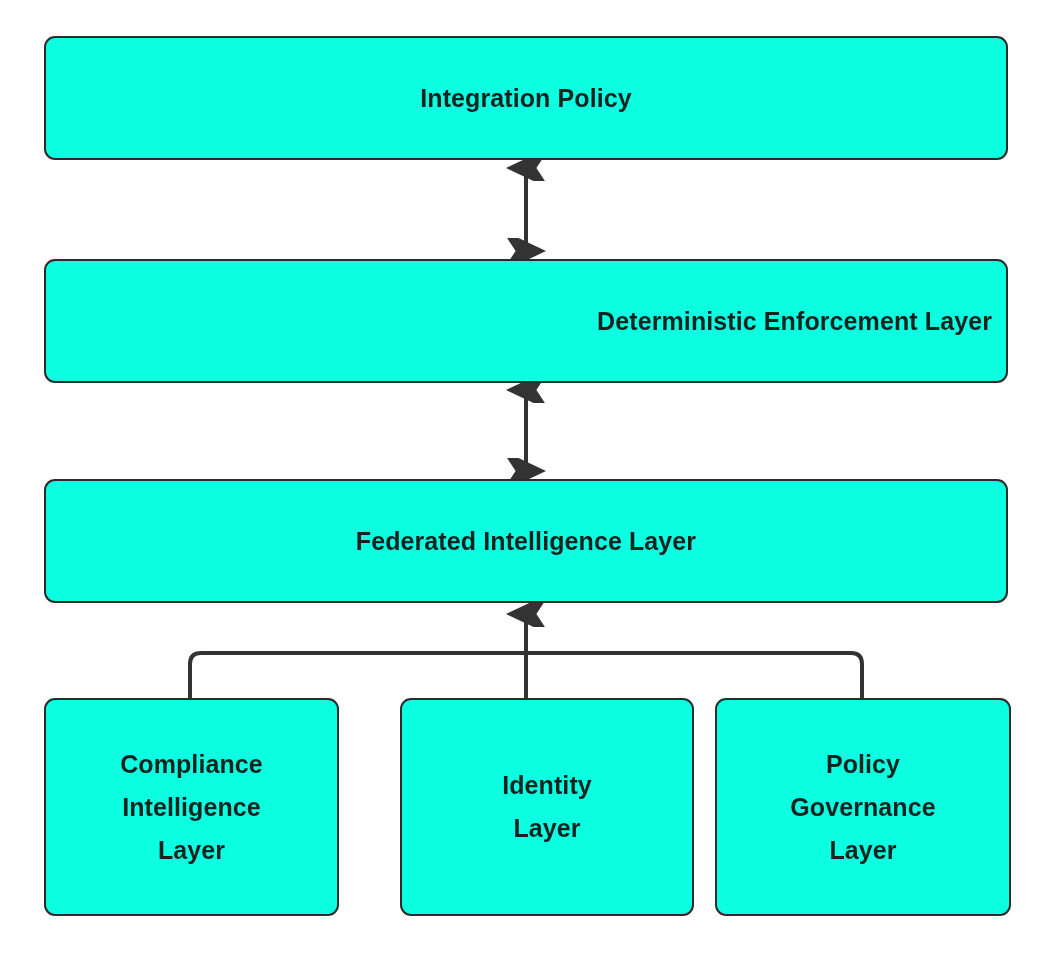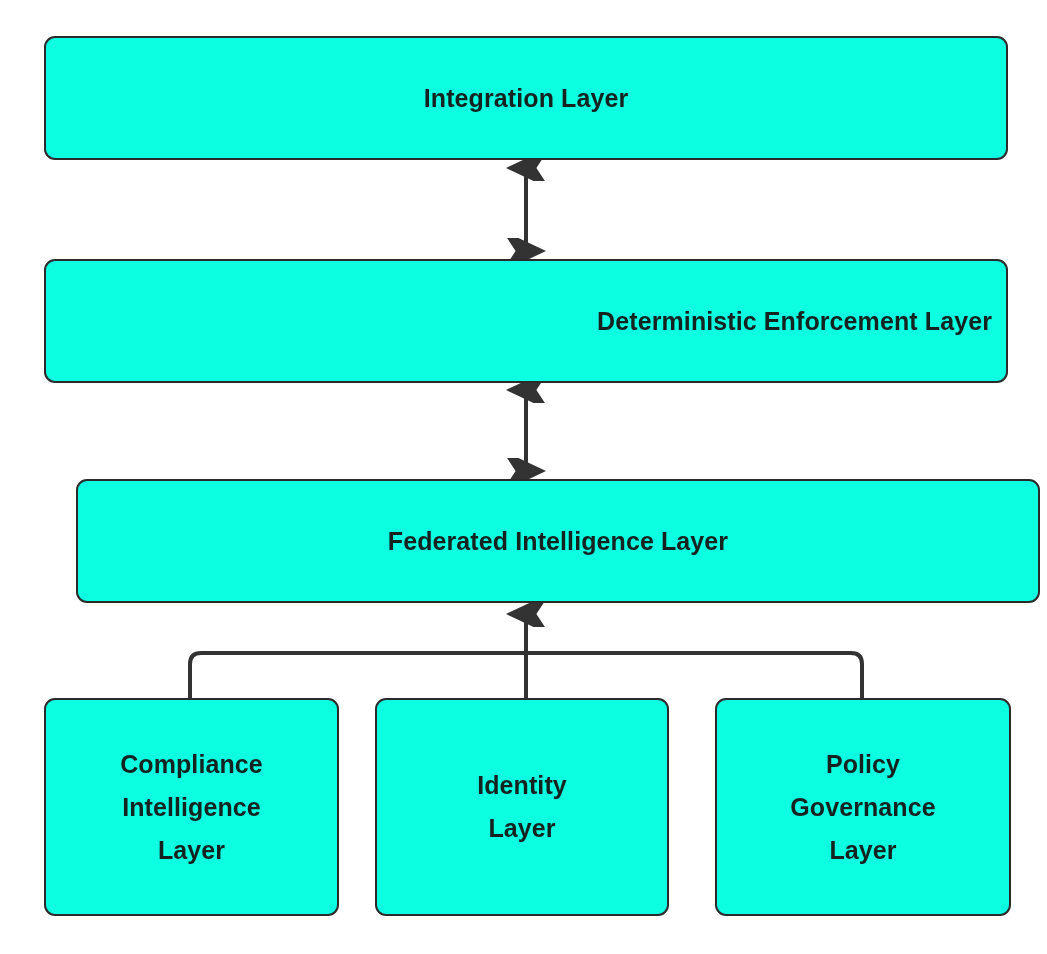--- a/index.html
+++ b/index.html
@@ -82,38 +82,38 @@
       <line x1="526" y1="390" x2="526" y2="471" stroke="#333333" stroke-width="4" marker-end="url(#arrow-down)"></line>
     </g>
 
     <g fill="none" stroke="#333333" stroke-width="4" stroke-linecap="butt">
       <path d="M 190,698 L 190,664 Q 190,653 201,653 L 851,653 Q 862,653 862,664 L 862,698"></path>
       <path d="M 526,698 L 526,614" marker-end="url(#arrow-up)"></path>
     </g>
   </svg>
 
   <div class="node wide" style="left:44px; top:36px; width:964px; height:124px;">
-    <span class="node-label">Integration Layer</span>
+    <span class="node-label">Integration Policy</span>
   </div>
 
   <div class="node wide" style="left:44px; top:259px; width:964px; height:124px;text-align:right;">
     <span class="node-label">Deterministic Enforcement Layer</span>
   </div>
 
-  <div class="node wide" style="left:44px; top:479px; width:964px; height:124px;margin-left:32px;">
+  <div class="node wide" style="left:44px; top:479px; width:964px; height:124px;">
     <span class="node-label">Federated Intelligence Layer</span>
   </div>
 
   <div class="node leaf" style="left:44px; top:698px; width:295px; height:218px;">
     <span class="node-label">Compliance
 Intelligence
 Layer</span>
   </div>
 
-  <div class="node leaf" style="left:375px; top:698px; width:294px; height:218px;">
+  <div class="node leaf" style="left:400px; top:698px; width:294px; height:218px;">
     <span class="node-label">Identity
 Layer</span>
   </div>
 
   <div class="node leaf" style="left:715px; top:698px; width:296px; height:218px;">
     <span class="node-label">Policy
 Governance
 Layer</span>
   </div>
 

